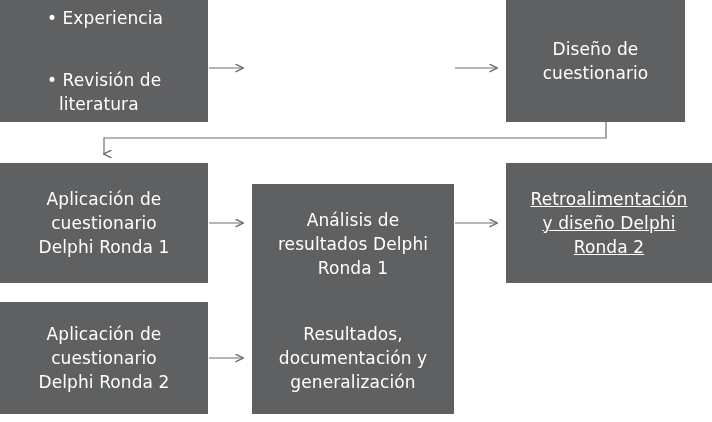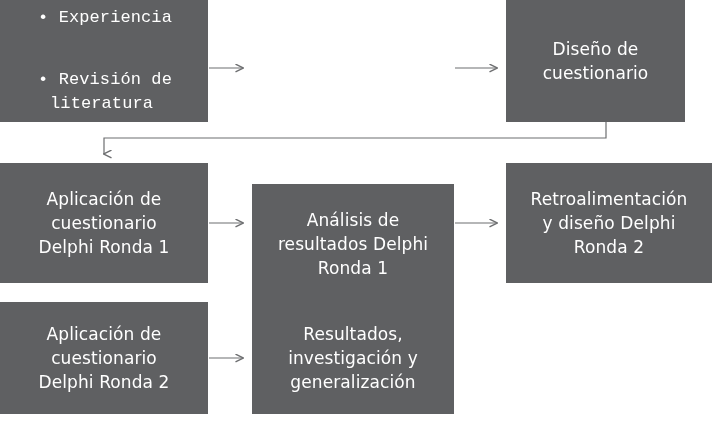--- a/index.html
+++ b/index.html
@@ -38,34 +38,33 @@
   }
   .node.bulleted .node-text {
     text-align: left;
     padding-left: 2px;
   }
   .node.bulleted .bullet-line {
     display: block;
     white-space: pre-line;
     text-indent: -12px;
     padding-left: 12px;
-    font-family: Liberation Mono, monospace;
   }
   .node.bulleted .bullet-line + .bullet-line {
     margin-top: 14px;
   }
 
   
   #node-experiencia      { left: 0px;   top: 0px;   width: 208px; height: 122px; }
   #node-objetivos        { left: 252px; top: 0px;   width: 202px; height: 122px; }
   #node-diseno           { left: 506px; top: 0px;   width: 179px; height: 122px; }
   
   #node-aplicacion-1     { left: 0px;   top: 163px; width: 208px; height: 120px; }
   #node-analisis-1       { left: 252px; top: 163px; width: 202px; height: 120px; margin-top: 21px; }
-  #node-retroalimentacion{ left: 506px; top: 163px; width: 206px; height: 120px; }
+  #node-retroalimentacion{ left: 506px; top: 163px; width: 206px; height: 120px; text-decoration: underline; }
   
   #node-aplicacion-2     { left: 0px;   top: 302px; width: 208px; height: 112px; }
   #node-resultados       { left: 252px; top: 302px; width: 202px; height: 112px; }
 
   #connectors {
     position: absolute;
     left: 0;
     top: 0;
     width: 712px;
     height: 422px;
@@ -110,21 +109,21 @@
   </div>
 
   <div class="node" id="node-aplicacion-2">
     <span class="node-text">Aplicación de
 cuestionario
 Delphi Ronda 2</span>
   </div>
 
   <div class="node" id="node-resultados">
     <span class="node-text">Resultados,
-investigación y
+documentación y
 generalización</span>
   </div>
 
   <svg id="connectors" viewBox="0 0 712 422">
     <defs>
       <marker id="arrow-right" markerWidth="9" markerHeight="9" refX="8" refY="4.5" orient="auto" markerUnits="userSpaceOnUse">
         <path d="M0.5,0.6 L8.2,4.5 L0.5,8.4" fill="none" stroke="#6D6E70" stroke-width="1.4" stroke-linecap="butt" stroke-linejoin="miter"></path>
       </marker>
       <marker id="arrow-down" markerWidth="9" markerHeight="9" refX="4.5" refY="8" orient="auto" markerUnits="userSpaceOnUse">
         <path d="M0.6,0.5 L4.5,8.2 L8.4,0.5" fill="none" stroke="#6D6E70" stroke-width="1.4" stroke-linecap="butt" stroke-linejoin="miter"></path>

